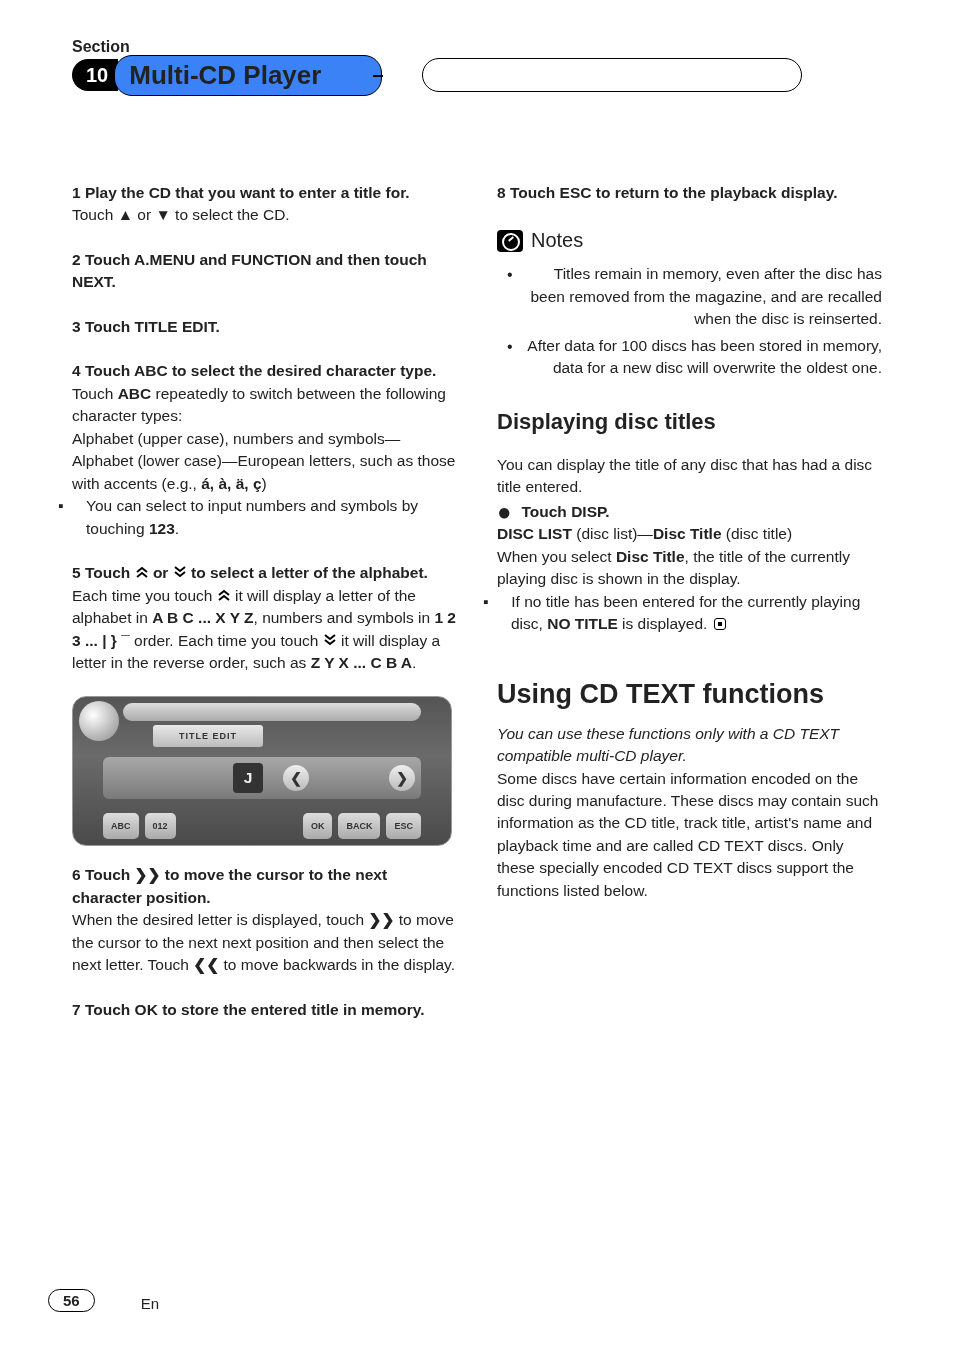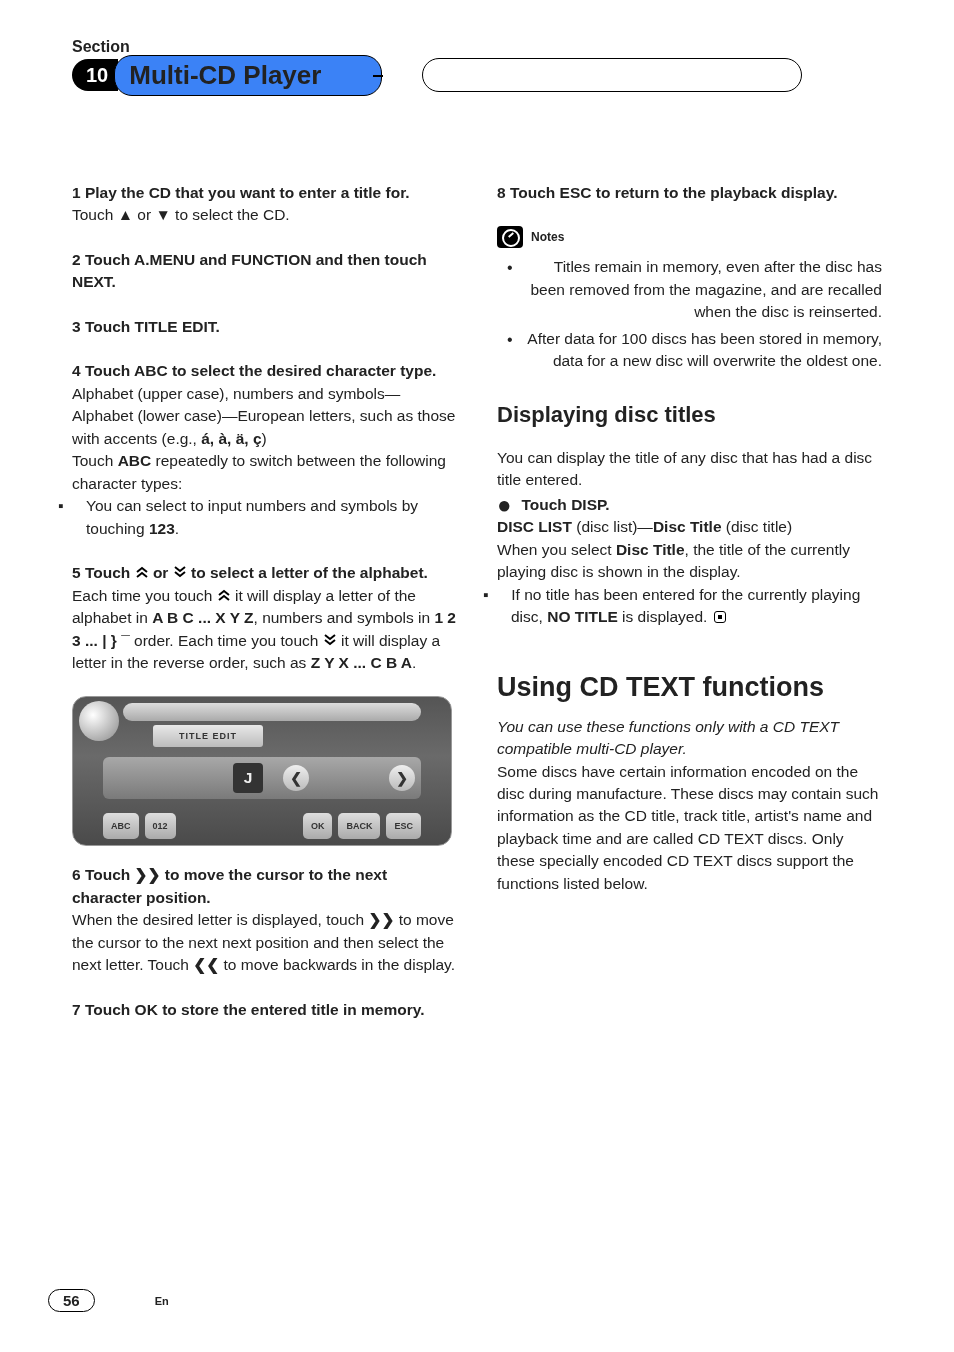--- a/index.html
+++ b/index.html
@@ -52,33 +52,33 @@
   .device-img .mid .letter{position:absolute;left:130px;top:6px;width:30px;height:30px;border-radius:4px;background:#333;color:#eee;display:flex;align-items:center;justify-content:center;font-weight:700;}
   .device-img .bot{position:absolute;bottom:6px;left:30px;right:30px;height:26px;display:flex;gap:6px;}
   .device-img .bot .btn{flex:0 0 auto;height:26px;border-radius:5px;background:linear-gradient(#ddd,#aaa);font-size:9px;color:#333;display:flex;align-items:center;justify-content:center;padding:0 8px;font-weight:700;}
   .device-img .icon{position:absolute;left:6px;top:4px;width:40px;height:40px;border-radius:20px;background:radial-gradient(circle at 35% 35%, #fff, #888);}
   .notes-row { display:flex; align-items:center; gap:8px; margin: 22px 0 8px 0;}
   .notes-icon {
     width:26px;height:22px;background:#000;border-radius:4px;position:relative;flex:0 0 auto;
   }
   .notes-icon::before{content:"";position:absolute;right:3px;top:3px;width:14px;height:14px;border:2px solid #fff;border-radius:50%;}
   .notes-icon::after{content:"";position:absolute;right:9px;top:8px;width:6px;height:2px;background:#fff;transform:rotate(-40deg);}
-  .notes-label{font-weight:700;font-size:12px;}
+  .notes-label{font-weight:400;font-size:20px;}
   ul.notes { list-style: none; padding-left: 0; margin-bottom: 26px; text-align: right;}
   ul.notes li { position: relative; padding-left: 26px; margin-bottom: 4px; font-size:15.5px; line-height:1.45;}
   ul.notes li::before{content:"•"; position:absolute; left:10px; top:0; font-size:16px;}
   h2.section { font-size: 22px; font-weight: 700; margin: 10px 0 16px 0; }
   h1.big { font-size: 27px; font-weight: 800; margin: 40px 0 8px 0; }
   .ital { font-style: italic; }
   .end-square{display:inline-block;width:12px;height:12px;border:1.5px solid #000;border-radius:3px;vertical-align:-1px;margin-left:2px;position:relative;}
   .end-square::after{content:"";position:absolute;left:3px;top:3px;width:4px;height:4px;background:#000;}
   .lead-dot{font-size:24px;line-height:0;vertical-align:-3px;font-weight:700;margin-right:10px;}
-  .footer { position: absolute; bottom: 40px; left: 48px; display:flex; align-items:center; gap:24px;}
+  .footer { position: absolute; bottom: 40px; left: 48px; display:flex; align-items:flex-end; gap:10px;}
   .page-oval{ border:1.5px solid #000; border-radius:14px; padding:2px 14px; font-weight:700; font-size:15px;}
-  .lang{font-size:11px;font-weight:700;padding-left:36px;}
+  .lang{font-size:15px;font-weight:400;padding-left:36px;}
   .chev{font-family:Arial,sans-serif;font-weight:700;}
   .tri{display:inline-block;}
 </style>
 </head>
 <body>
 
 <div class="section-label">Section</div>
 
 <div class="header-row">
   <div class="badge">10</div>
@@ -101,24 +101,24 @@
       <p class="step-head">2   Touch A.MENU and FUNCTION and then touch NEXT.</p>
     </div>
 
     <div class="step">
       <p class="step-head">3   Touch TITLE EDIT.</p>
     </div>
 
     <div class="step">
       <p class="step-head">4   Touch ABC to select the desired character type.</p>
       <p class="step-body">
+        <span>Touch </span><span class="bold">ABC</span><span> repeatedly to switch between the following character types:</span>
+      </p>
+      <p class="step-body">
         <span>Alphabet (upper case), numbers and symbols—Alphabet (lower case)—European letters, such as those with accents (e.g., </span><span class="bold">á, à, ä, ç</span><span>)</span>
-      </p>
-      <p class="step-body">
-        <span>Touch </span><span class="bold">ABC</span><span> repeatedly to switch between the following character types:</span>
       </p>
       <p class="step-body sub-bullet">
         <span class="bx">▪</span>
         <span>You can select to input numbers and symbols by touching </span><span class="bold">123</span><span>.</span>
       </p>
     </div>
 
     <div class="step">
       <p class="step-head">
         <span>5   Touch </span><svg width="14" height="14" viewBox="0 0 14 14" style="vertical-align:-1px">

